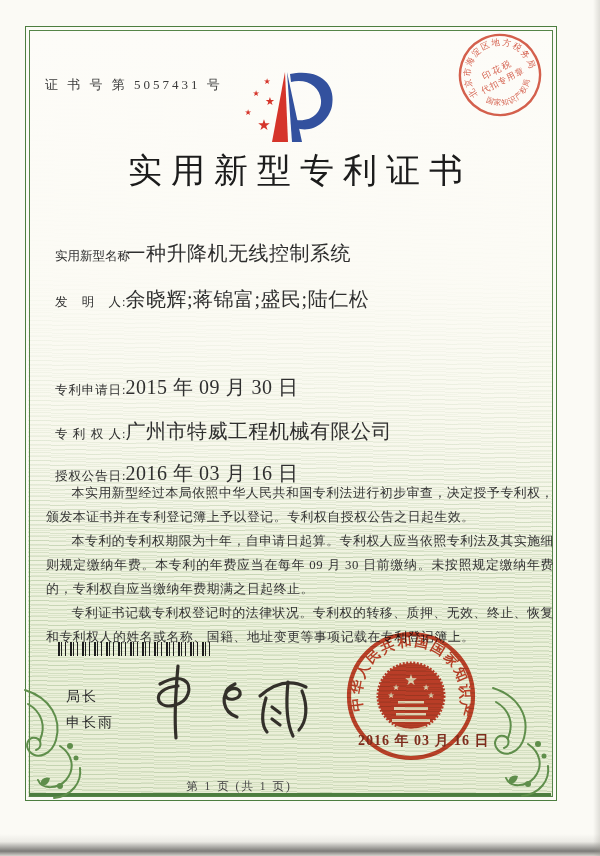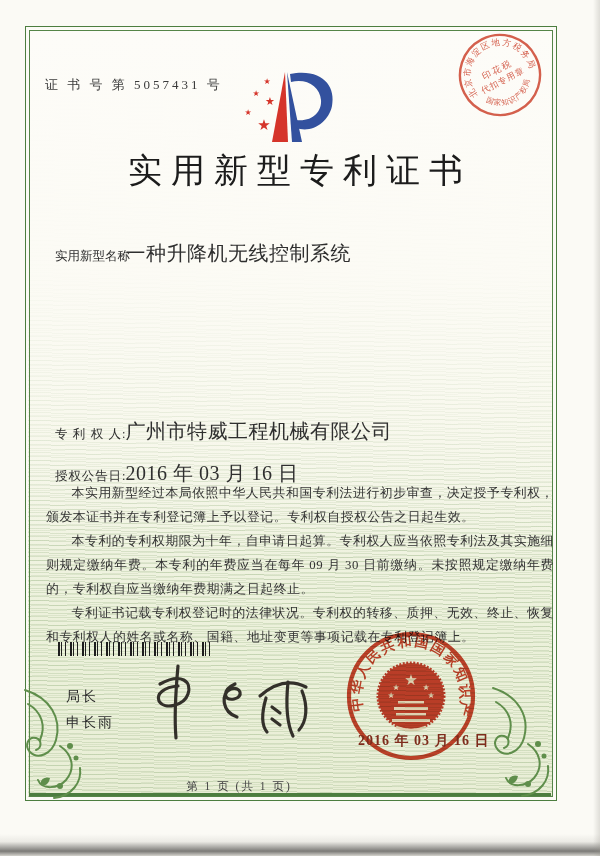--- a/index.html
+++ b/index.html
@@ -124,20 +124,26 @@
       <text x="12" y="55" font-size="8">★</text>
       <text x="28" y="70" font-size="15">★</text>
     </g>
   </svg>
 
   <div class="title">实用新型专利证书</div>
 
   <div class="field-row row-0">
     <span class="flabel">实用新型名称</span><span class="fcolon">:</span><span class="fvalue">一种升降机无线控制系统</span>
   </div>
+  <div class="field-row row-1">
+    <span class="flabel">发明人</span><span class="fcolon">:</span><span class="fvalue">余晓辉;蒋锦富;盛民;陆仁松</span>
+  </div>
+  <div class="field-row row-3">
+    <span class="flabel">专利申请日</span><span class="fcolon">:</span><span class="fvalue">2015 年 09 月 30 日</span>
+  </div>
   <div class="field-row row-4">
     <span class="flabel">专利权人</span><span class="fcolon">:</span><span class="fvalue">广州市特威工程机械有限公司</span>
   </div>
   <div class="field-row row-5">
     <span class="flabel">授权公告日</span><span class="fcolon">:</span><span class="fvalue">2016 年 03 月 16 日</span>
   </div>
 
   <div class="paras">
     <p>本实用新型经过本局依照中华人民共和国专利法进行初步审查，决定授予专利权，颁发本证书并在专利登记簿上予以登记。专利权自授权公告之日起生效。</p>
     <p>本专利的专利权期限为十年，自申请日起算。专利权人应当依照专利法及其实施细则规定缴纳年费。本专利的年费应当在每年 09 月 30 日前缴纳。未按照规定缴纳年费的，专利权自应当缴纳年费期满之日起终止。</p>

